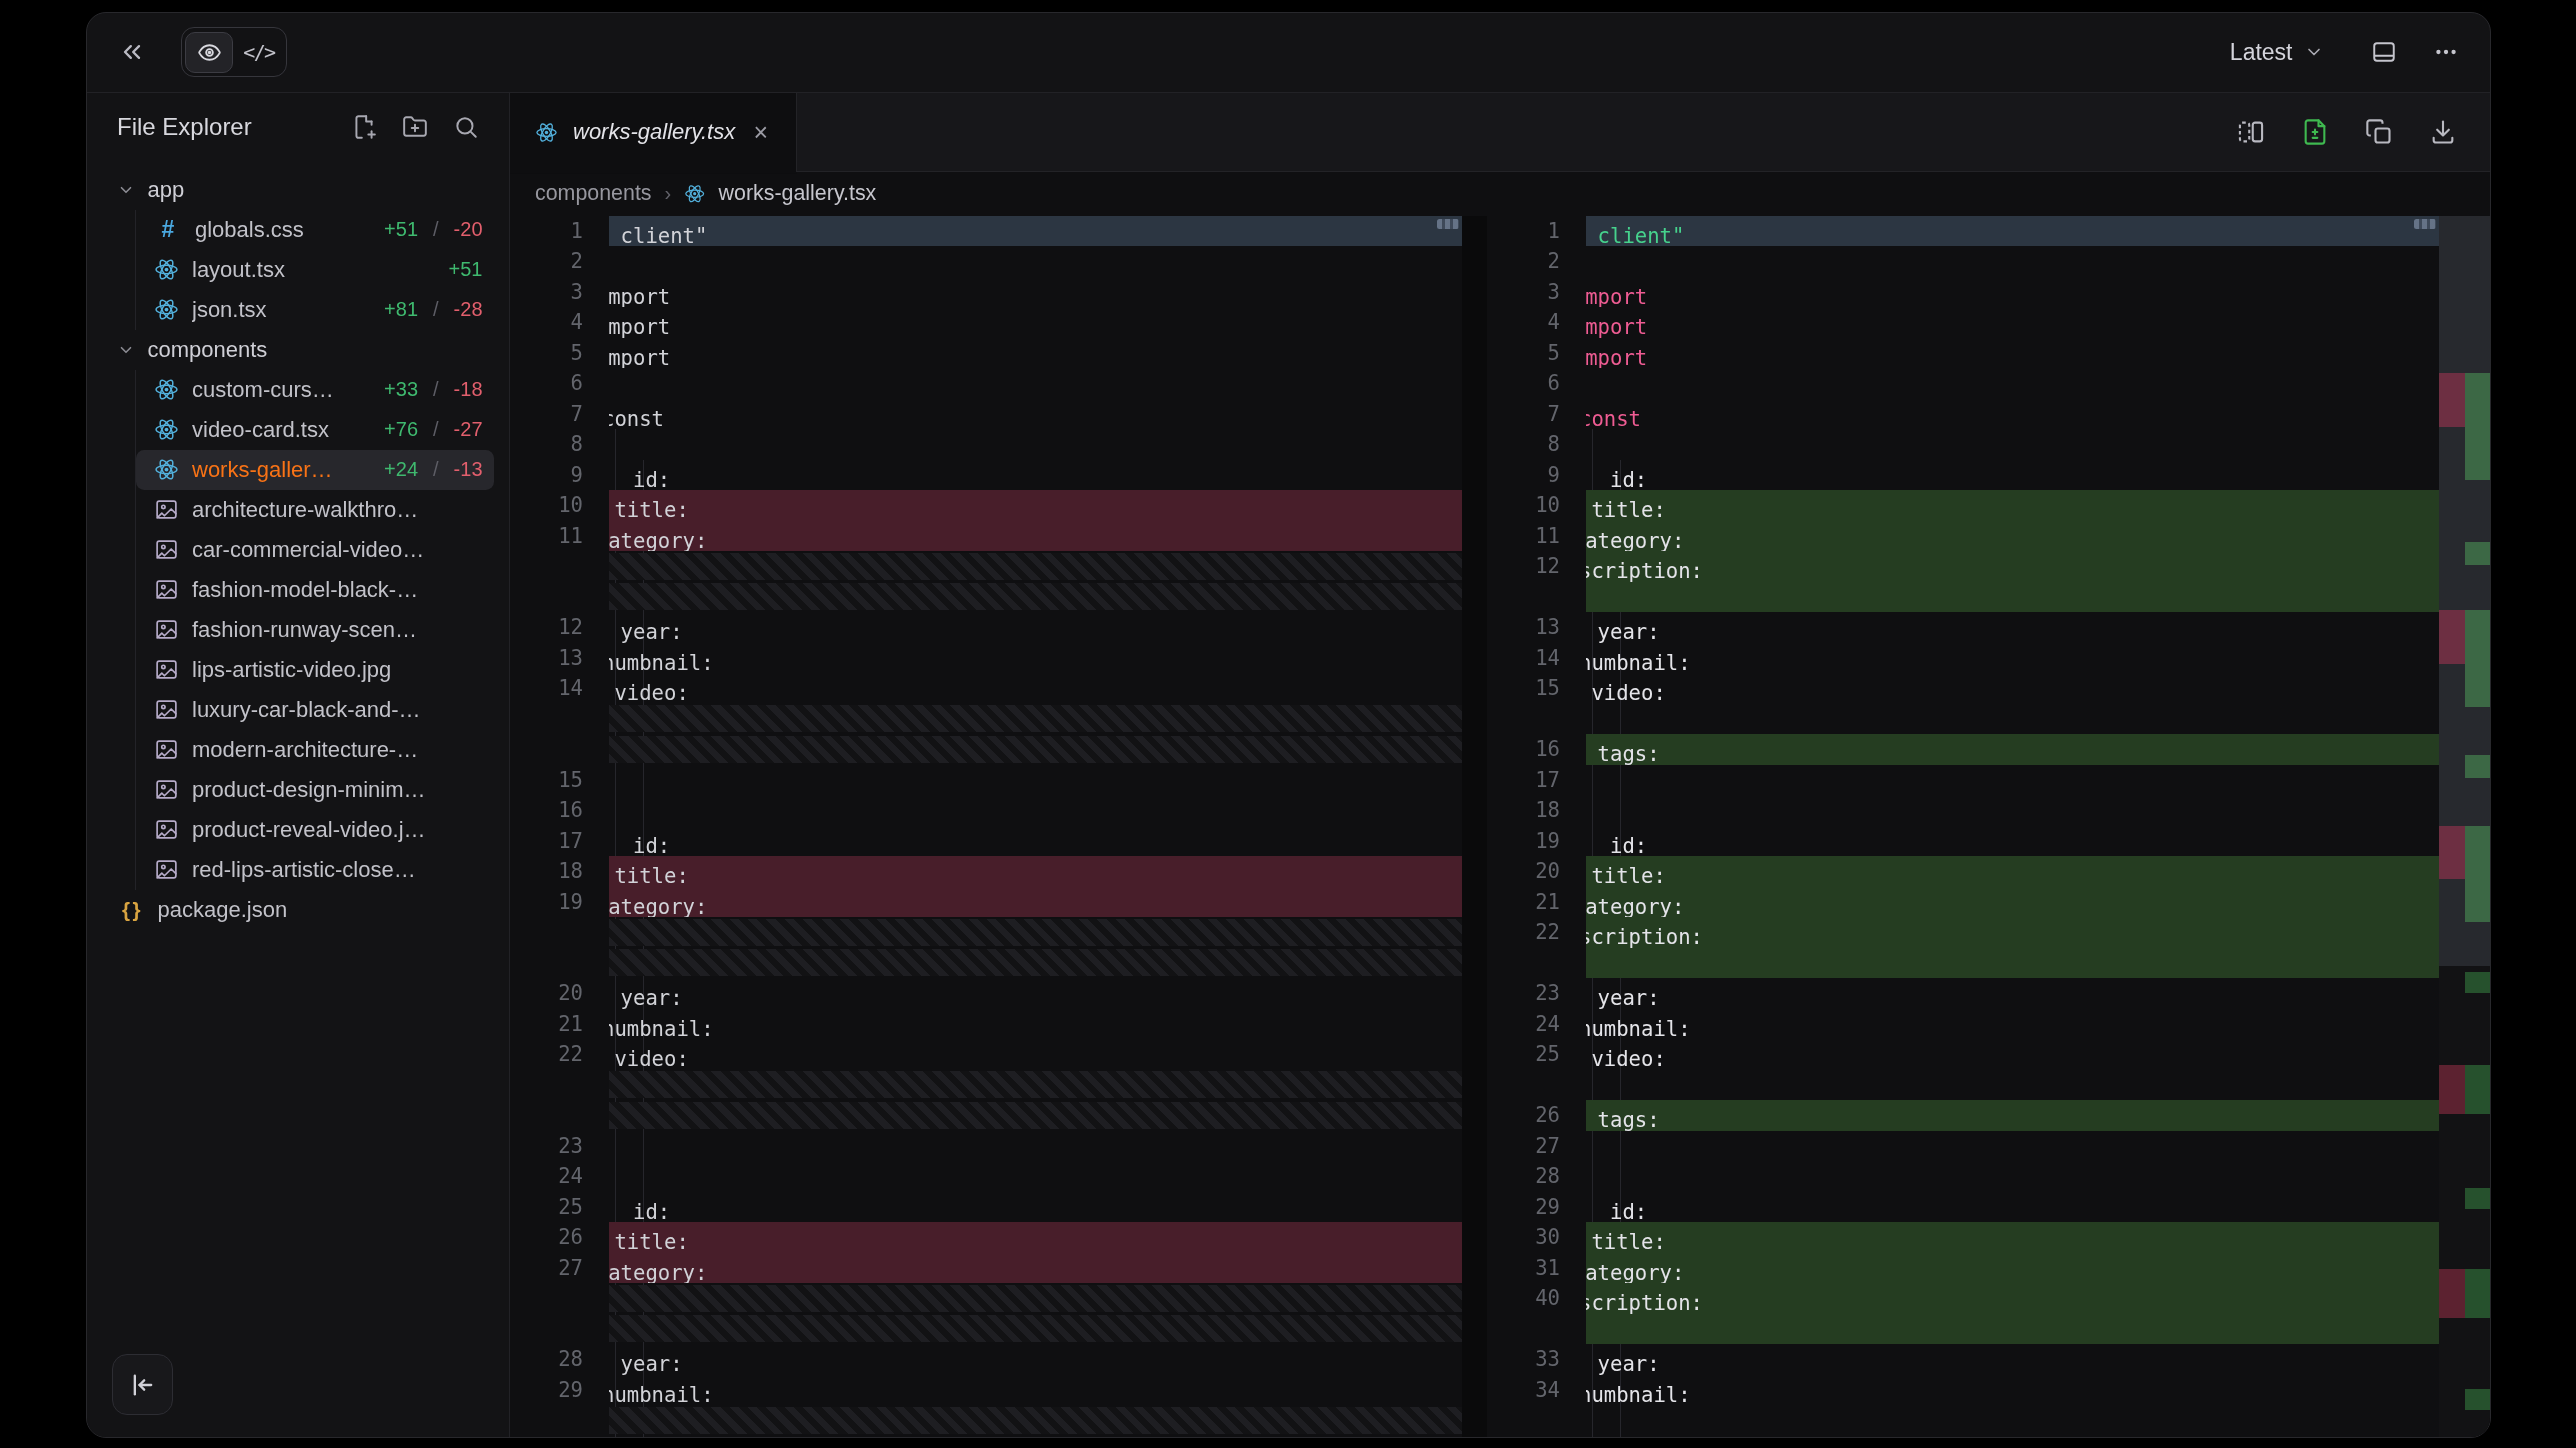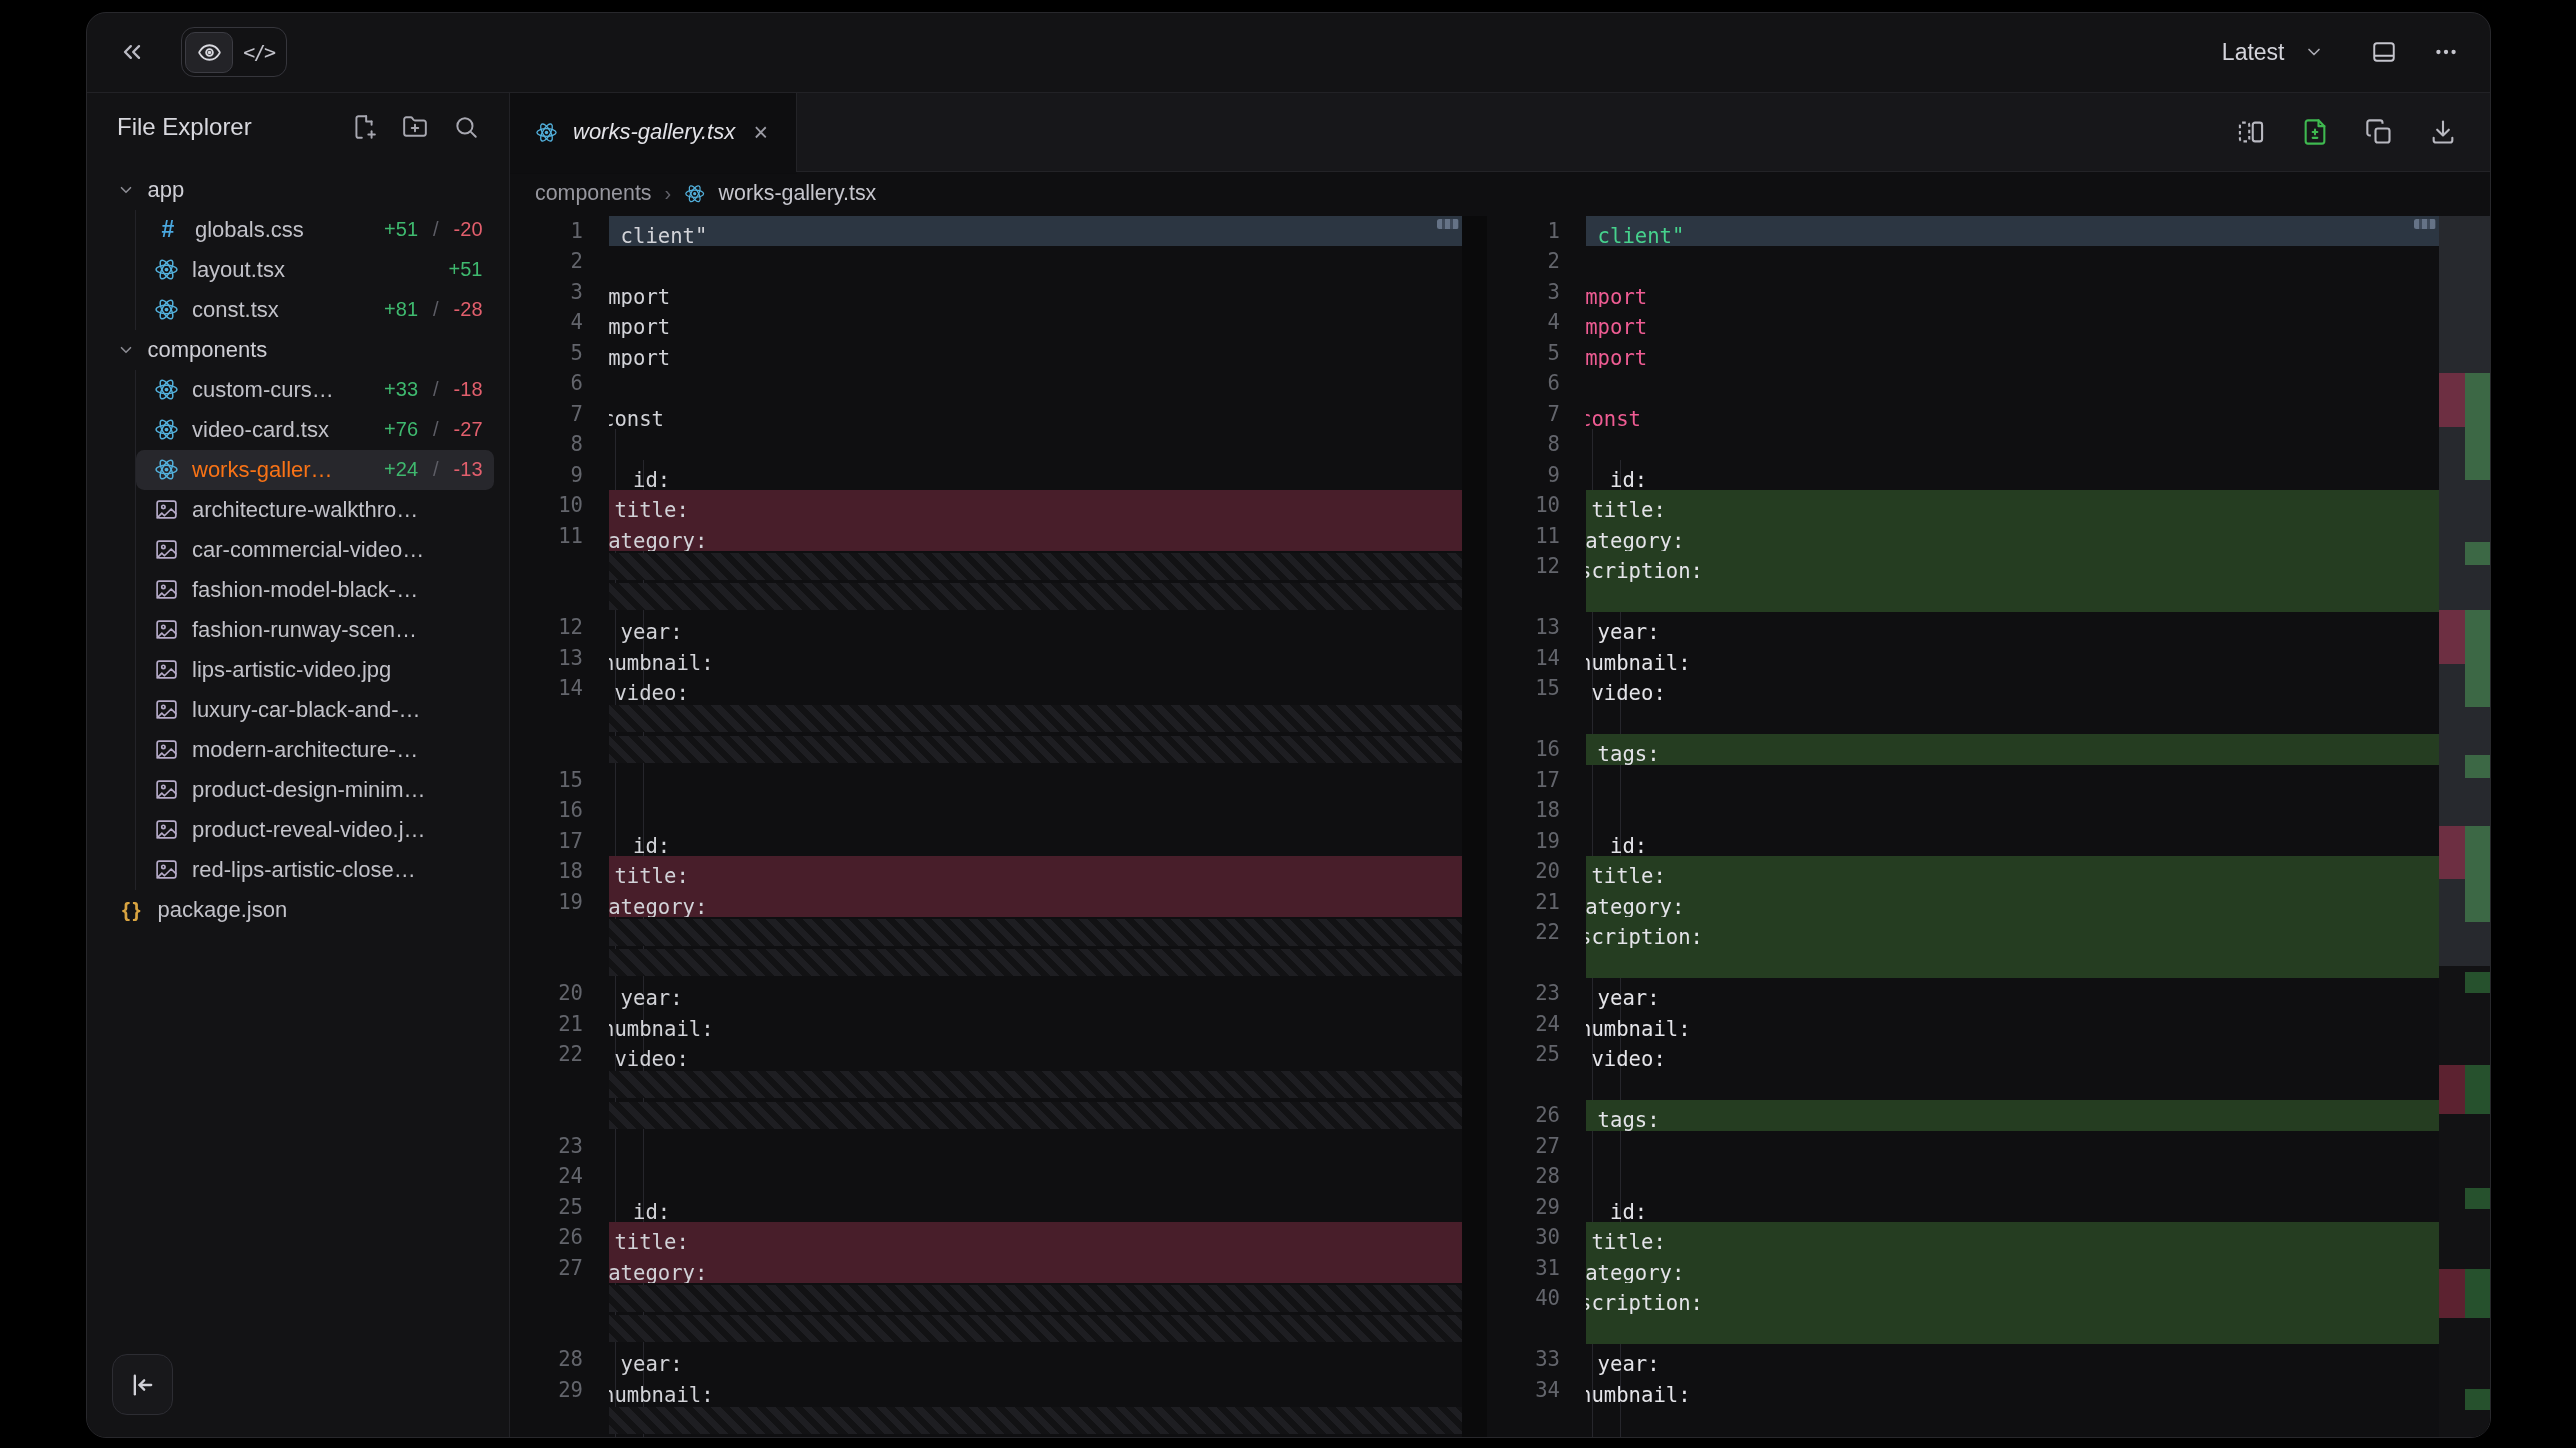--- a/index.html
+++ b/index.html
@@ -15,21 +15,21 @@
     overflow:hidden; display:flex; flex-direction:column;
   }
   
   .toolbar { height:79px; flex:0 0 auto; display:flex; align-items:center; padding:0 31px; }
   .icon-btn { display:flex; align-items:center; justify-content:center; color:#b9b9c2; cursor:pointer; }
   .toggle { margin-left:35px; display:flex; align-items:center; border:0.8px solid #36363c; border-radius:13px; padding:3.3px; gap:1.6px; background:#121214; }
   .seg { width:48px; height:41px; border-radius:10px; display:flex; align-items:center; justify-content:center; color:#d3d3da; }
   .seg.active { background:#232327; border:0.8px solid #3c3c43; }
   .seg .code-txt { font:500 20px "DejaVu Sans Mono",monospace; color:#c2c2ca; letter-spacing:-1.6px; }
   .tb-spacer { flex:1; }
-  .latest { display:flex; align-items:center; gap:19px; color:#d4d4db; font-size:23px; padding:8.2px 11.5px; border-radius:8.2px; cursor:pointer; }
+  .latest { display:flex; align-items:center; gap:11px; color:#d4d4db; font-size:23px; padding:8.2px 11.5px; border-radius:8.2px; cursor:pointer; }
   .tb-right { display:flex; align-items:center; gap:36px; }
   
   .main { flex:1; min-height:0; display:flex; border-top:0.8px solid #222226; }
   
   .sidebar { width:422px; flex:0 0 auto; position:relative; display:flex; flex-direction:column; background:#131315; }
   .fe-header { height:69px; display:flex; align-items:center; padding:0 30px; flex:0 0 auto; }
   .fe-title { flex:1; font-size:24px; color:#d8d8de; }
   .fe-icons { display:flex; gap:25px; }
   .tree { flex:1; overflow:hidden; padding:8.2px 15px 0 18px; font-size:22px; color:#c6c6cd; }
   .t-row { height:40px; display:flex; align-items:center; gap:13px; padding:0 11.5px; border-radius:8.2px; cursor:pointer; white-space:nowrap; }
@@ -200,21 +200,21 @@
                 <span class="st-add">+51</span>
               </span>
             </div>
             <div class="t-row file">
               <svg width="25" height="25" viewBox="-12 -12 24 24" fill="none" stroke="#53b1dd" stroke-width="1.4">
                 <ellipse rx="10" ry="4"></ellipse>
                 <ellipse rx="10" ry="4" transform="rotate(60)"></ellipse>
                 <ellipse rx="10" ry="4" transform="rotate(120)"></ellipse>
                 <circle r="1.8" fill="#53b1dd" stroke="none"></circle>
               </svg>
-              <span class="lbl">const.tsx</span>
+              <span class="lbl">json.tsx</span>
               <span class="t-stats">
                 <span class="st-add">+81</span>
                 <span class="st-slash">/</span>
                 <span class="st-rem">-28</span>
               </span>
             </div>
           </div>
           <div class="t-row folder">
             <svg width="18" height="18" viewBox="0 0 24 24" fill="none" stroke="#8a8a92" stroke-width="2.2" stroke-linecap="round" stroke-linejoin="round">
               <path d="m6 9 6 6 6-6"></path>

